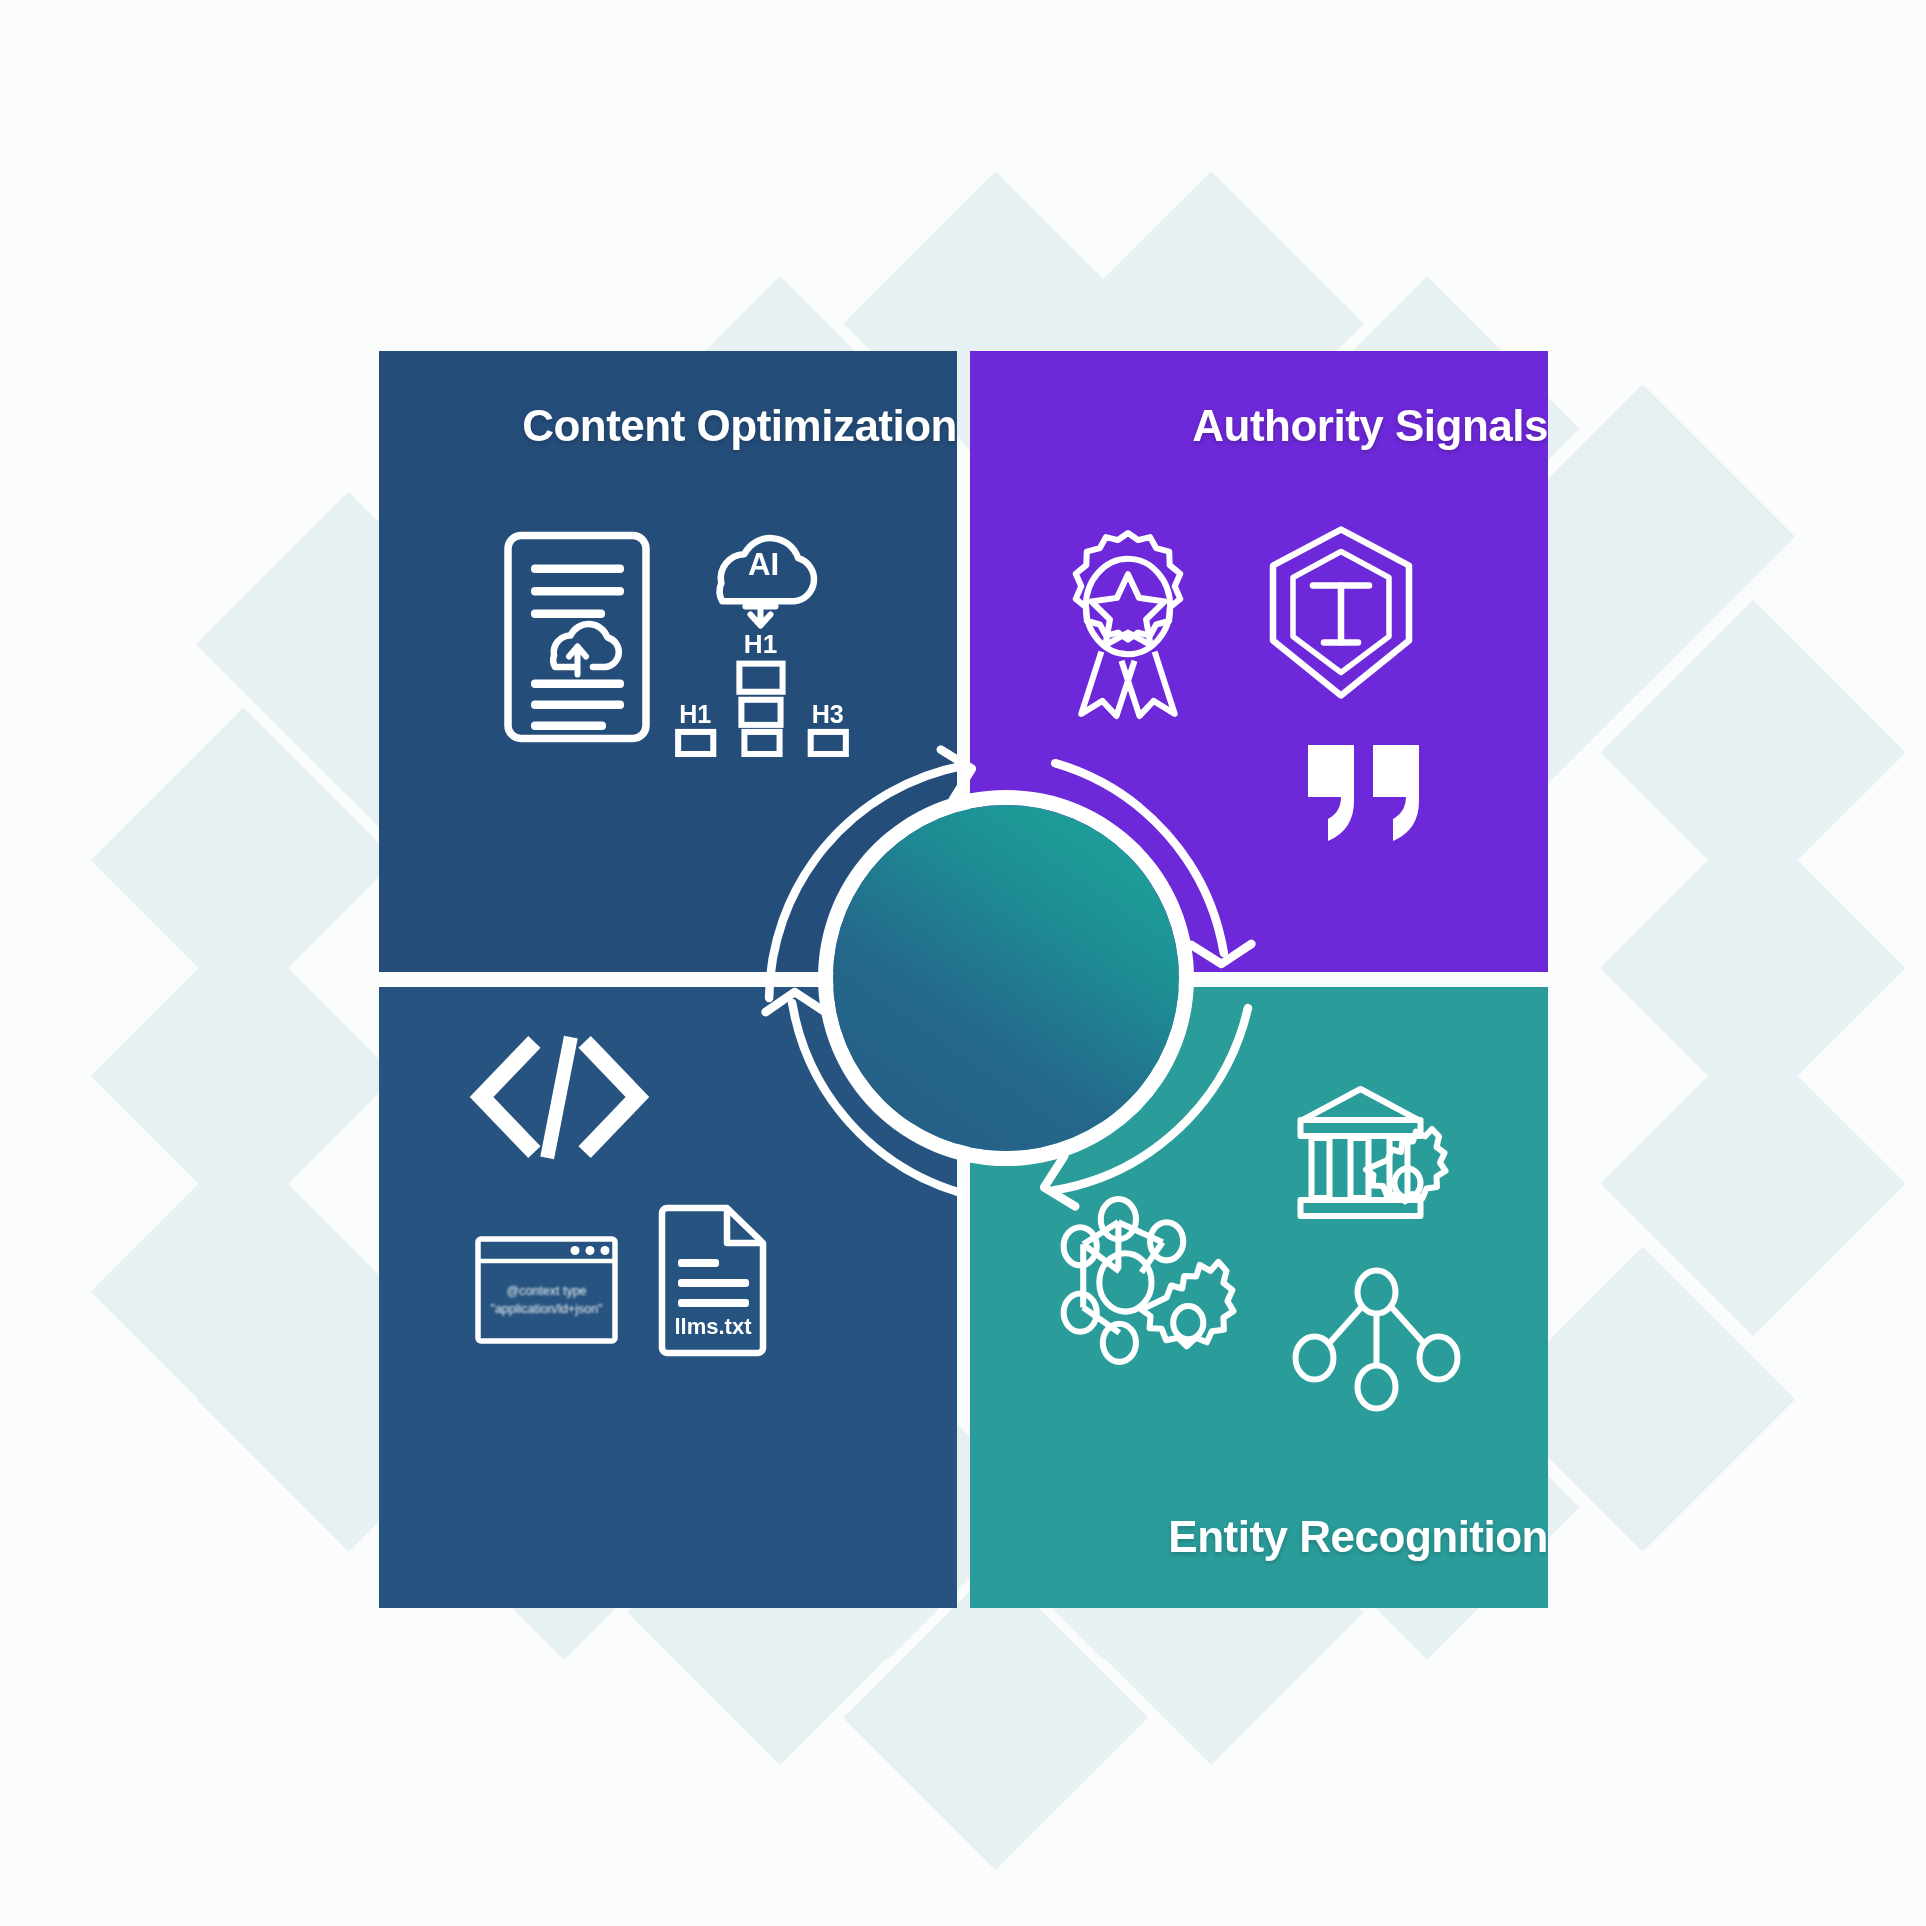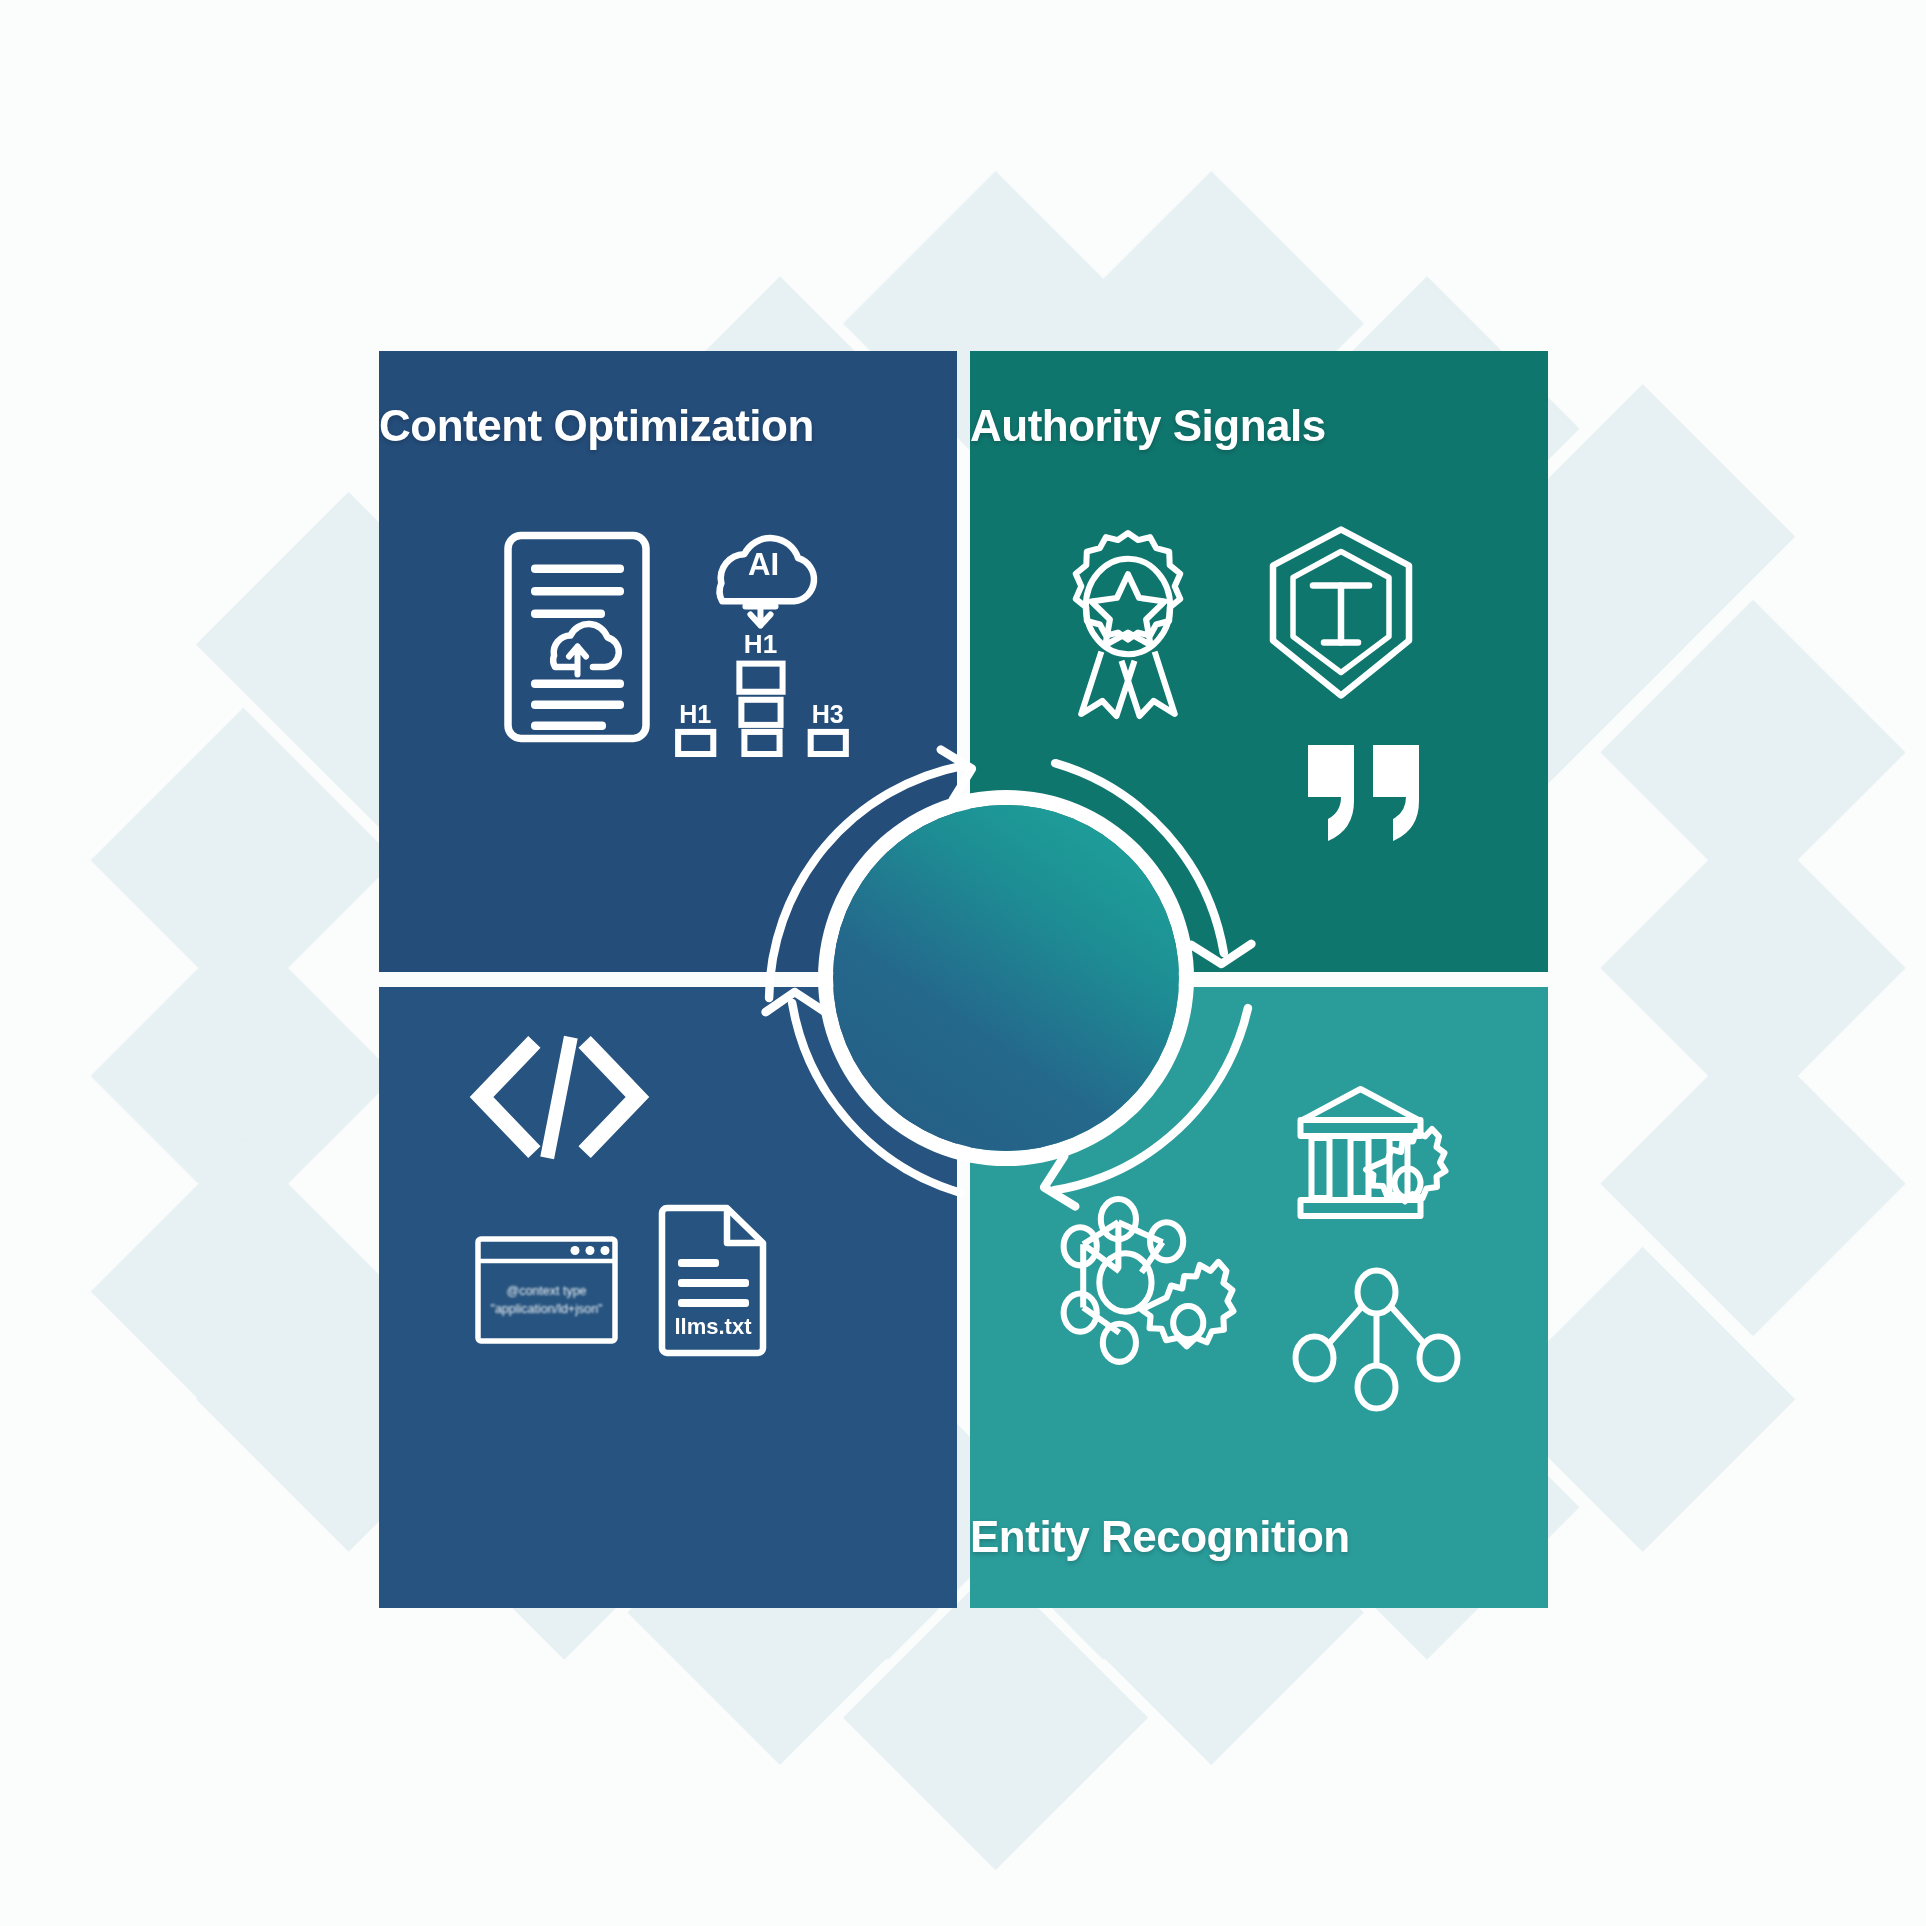--- a/index.html
+++ b/index.html
@@ -18,28 +18,28 @@
     width:1169px;height:1256px;
     z-index:2;
   }
   .quad{
     position:absolute;
     width:578px;height:621px;
     box-sizing:border-box;
     overflow:hidden;
   }
   .q-tl{left:0;top:0;background:#244d7a;}
-  .q-tr{left:591px;top:0;background:#0f766e;}
+  .q-tr{left:591px;top:0;background:#6d28d9;}
   .q-bl{left:0;top:636px;background:#26537f;}
   .q-br{left:591px;top:636px;background:#2a9d9b;}
 
   .q-title{
     position:absolute;
     width:100%;
-    text-align:left;
+    text-align:right;
     color:#ffffff;
     font-size:44px;
     font-weight:bold;
     letter-spacing:-0.5px;
     text-shadow:0 1.5px 5px rgba(0,0,0,.22);
   }
   .title-top{top:50px;}
   .title-bottom{bottom:46px;}
 
   .icons{position:absolute;}

